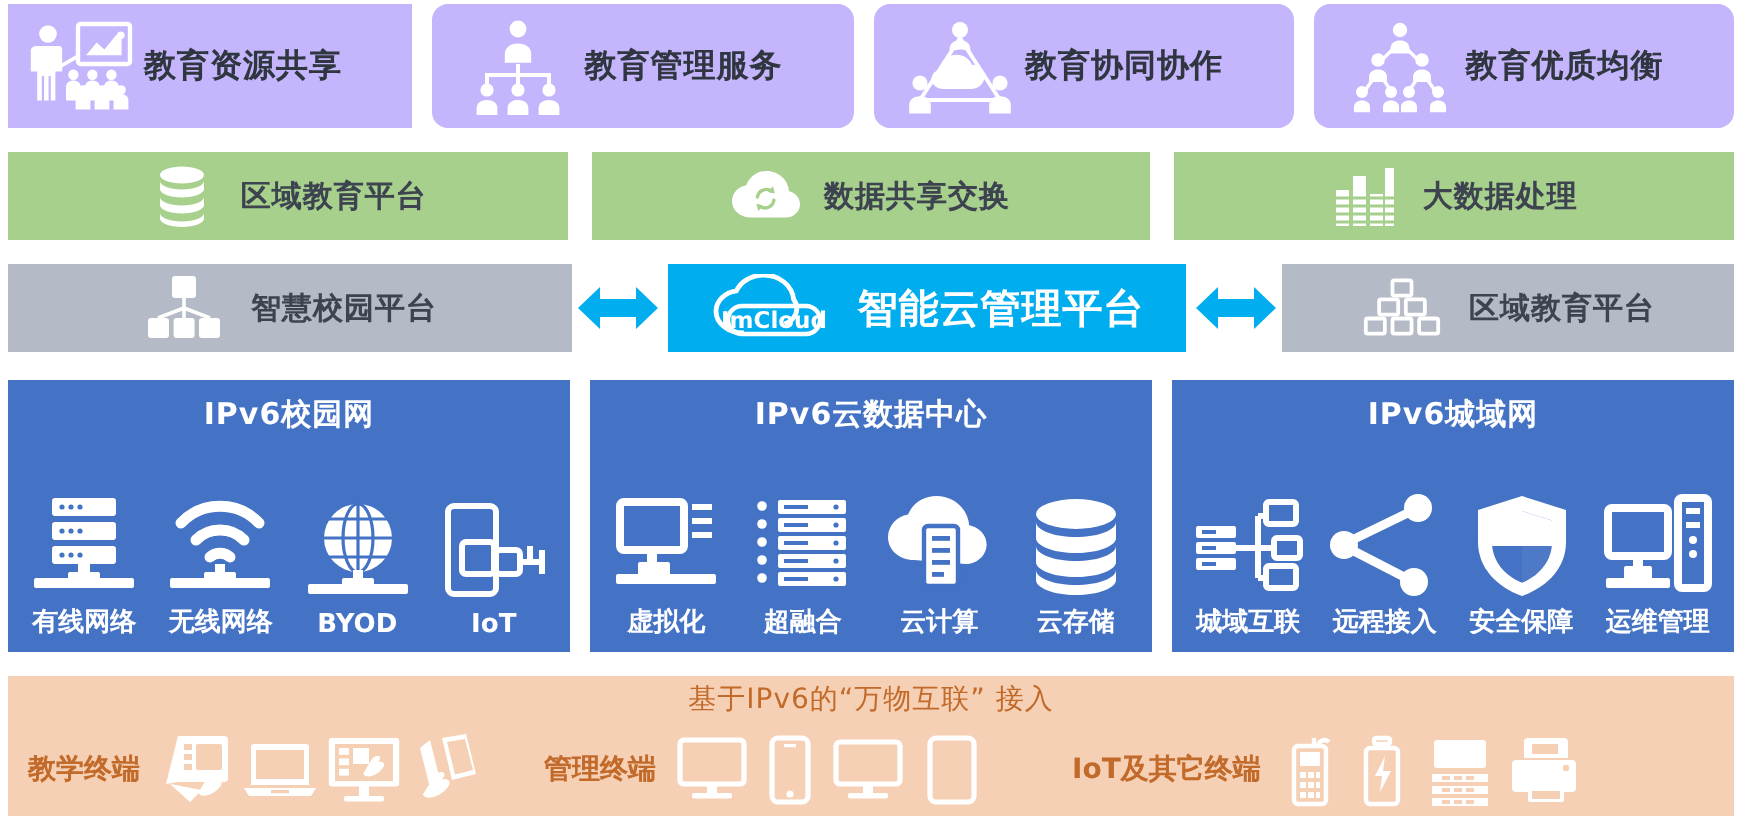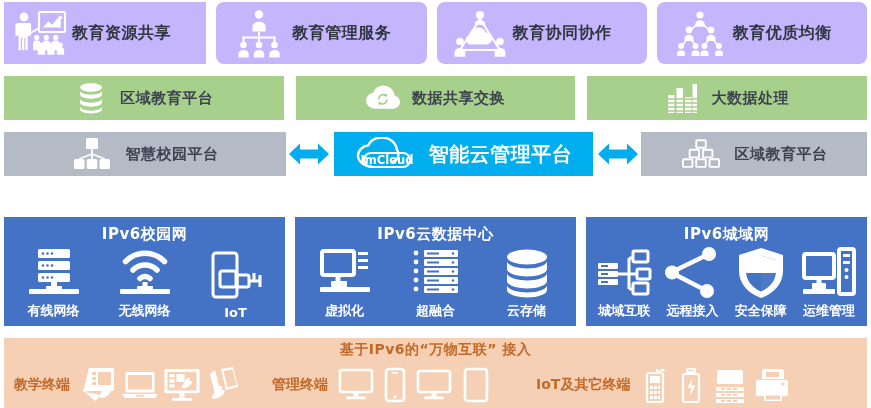--- a/index.html
+++ b/index.html
@@ -58,21 +58,21 @@
     flex: 1 1 0;
     height: 44px; margin: 0 2px;
     background: #00adef;
     display: flex; align-items: center; justify-content: center;
     gap: 2px;
   }
   .cloud-logo { width: 72px; height: 34px; flex: 0 0 72px; }
   .cloud-label { font-size: 20px; font-weight: bold; color: #ffffff; letter-spacing: .5px; white-space: nowrap; }
 
   
-  .row-ipv6 { top: 190px; height: 136px; padding: 0 4px; gap: 10px; align-items: flex-end; }
+  .row-ipv6 { top: 190px; height: 136px; padding: 0 4px; gap: 10px; }
   .ipv6-panel {
     flex: 1 1 0;
     background: #4472c4;
     display: flex; flex-direction: column; align-items: center;
     padding-top: 8px;
   }
   .ipv6-title { font-size: 15px; font-weight: bold; color: #ffffff; letter-spacing: .5px; margin-bottom: 2px; }
   .ipv6-items { display: flex; width: 100%; justify-content: space-around; align-items: flex-end; flex: 1; padding: 0 4px 6px; }
   .ipv6-item { display: flex; flex-direction: column; align-items: center; gap: 2px; width: 64px; }
   .ipv6-icon { height: 54px; display:flex; align-items:flex-end; justify-content:center; }
@@ -80,21 +80,21 @@
 
   
   .row-term {
     top: 338px; height: 70px; left: 4px; width: 863px;
     background: #f6d0b4;
     position: absolute;
   }
   .term-title {
     position: absolute; top: 3px; left: 0; width: 100%;
     text-align: center;
-    font-size: 14px; font-weight: bold; color: #c26a2a; letter-spacing: .5px;
+    font-size: 14px; font-weight: normal; color: #c26a2a; letter-spacing: .5px;
   }
   .term-groups {
     position: absolute; top: 24px; left: 0; width: 100%; height: 46px;
     display: flex; align-items: center; padding: 0 6px;
   }
   .term-group { display: flex; align-items: center; gap: 6px; }
   .term-g1 { margin-left: 4px; }
   .term-g2 { margin-left: 30px; }
   .term-g3 { margin-left: 42px; }
   .term-label { font-size: 14px; font-weight: bold; color: #c26a2a; white-space: nowrap; margin-right: 4px; }
@@ -363,20 +363,38 @@
               <g fill="#ffffff">
                 <rect x="25.5" y="36" width="5" height="7"></rect>
                 <rect x="3" y="43" width="50" height="5" rx="1"></rect>
                 <rect x="20" y="40" width="16" height="8" rx="1"></rect>
               </g>
             </svg>
           </span>
           <span class="ipv6-label">无线网络</span>
         </div>
 
+        <div class="ipv6-item">
+          <span class="ipv6-icon">
+            <svg width="56" height="54" viewBox="0 0 56 54">
+              <circle cx="28" cy="20" r="17" fill="#ffffff"></circle>
+              <g fill="none" stroke="#4472c4" stroke-width="1.6">
+                <ellipse cx="28" cy="20" rx="7.5" ry="17"></ellipse>
+                <path d="M11 20h34 M13.2 10.5h29.6 M13.2 29.5h29.6"></path>
+                <path d="M28 3v34"></path>
+              </g>
+              <g fill="#ffffff">
+                <rect x="25.5" y="36" width="5" height="7"></rect>
+                <rect x="3" y="43" width="50" height="5" rx="1"></rect>
+                <rect x="20" y="40" width="16" height="8" rx="1"></rect>
+              </g>
+            </svg>
+          </span>
+          <span class="ipv6-label">BYOD</span>
+        </div>
 
         <div class="ipv6-item">
           <span class="ipv6-icon">
             <svg width="56" height="54" viewBox="0 0 56 54">
               <g fill="none" stroke="#ffffff" stroke-width="3">
                 <rect x="5" y="4" width="24" height="44" rx="3"></rect>
                 <rect x="12" y="22" width="16" height="16" rx="2"></rect>
                 <rect x="29" y="26" width="12" height="12" rx="2"></rect>
                 <path d="M41 32h11 M46 32v-8 M52 26v12"></path>
               </g>
@@ -435,20 +453,37 @@
                   <circle cx="45" cy="16.5" r="1.3"></circle>
                 <circle cx="45" cy="25.5" r="1.3"></circle>
                   <circle cx="45" cy="34.5" r="1.3"></circle>
                 <circle cx="45" cy="43.5" r="1.3"></circle>
               </g>
             </svg>
           </span>
           <span class="ipv6-label">超融合</span>
         </div>
 
+        <div class="ipv6-item">
+          <span class="ipv6-icon">
+            <svg width="56" height="54" viewBox="0 0 56 54">
+              <path fill="#ffffff" d="M15 34C7.5 34 2 28.8 2 22.6 2 17 6.3 12.3 12 11.3 14.1 5.8 19.7 2 26.3 2 34.8 2 42 8.4 42.6 16.6c5 .9 8.7 4.9 8.7 9.6 0 5.4-4.7 9.8-10.5 9.8z"></path>
+              <g fill="#ffffff" stroke="#4472c4" stroke-width="2.2">
+                <rect x="20" y="17" width="17" height="30" rx="2"></rect>
+              </g>
+              <g fill="#4472c4">
+                <rect x="24" y="22" width="9" height="2.4"></rect>
+                <rect x="24" y="28" width="9" height="2.4"></rect>
+                <rect x="24" y="34" width="9" height="2.4"></rect>
+                <rect x="24" y="40" width="6" height="2.4"></rect>
+              </g>
+            </svg>
+          </span>
+          <span class="ipv6-label">云计算</span>
+        </div>
 
         <div class="ipv6-item">
           <span class="ipv6-icon">
             <svg width="56" height="54" viewBox="0 0 56 54">
               <g fill="#ffffff">
                 <ellipse cx="28" cy="11" rx="20" ry="7.5"></ellipse>
                 <path d="M8 15c0 4.1 9 7.5 20 7.5S48 19.1 48 15v8c0 4.1-9 7.5-20 7.5S8 27.1 8 23z"></path>
                 <path d="M8 27c0 4.1 9 7.5 20 7.5S48 31.1 48 27v8c0 4.1-9 7.5-20 7.5S8 39.1 8 35z"></path>
                 <path d="M8 39c0 4.1 9 7.5 20 7.5S48 43.1 48 39v5c0 4.1-9 7.5-20 7.5S8 48.1 8 44z"></path>
               </g>

